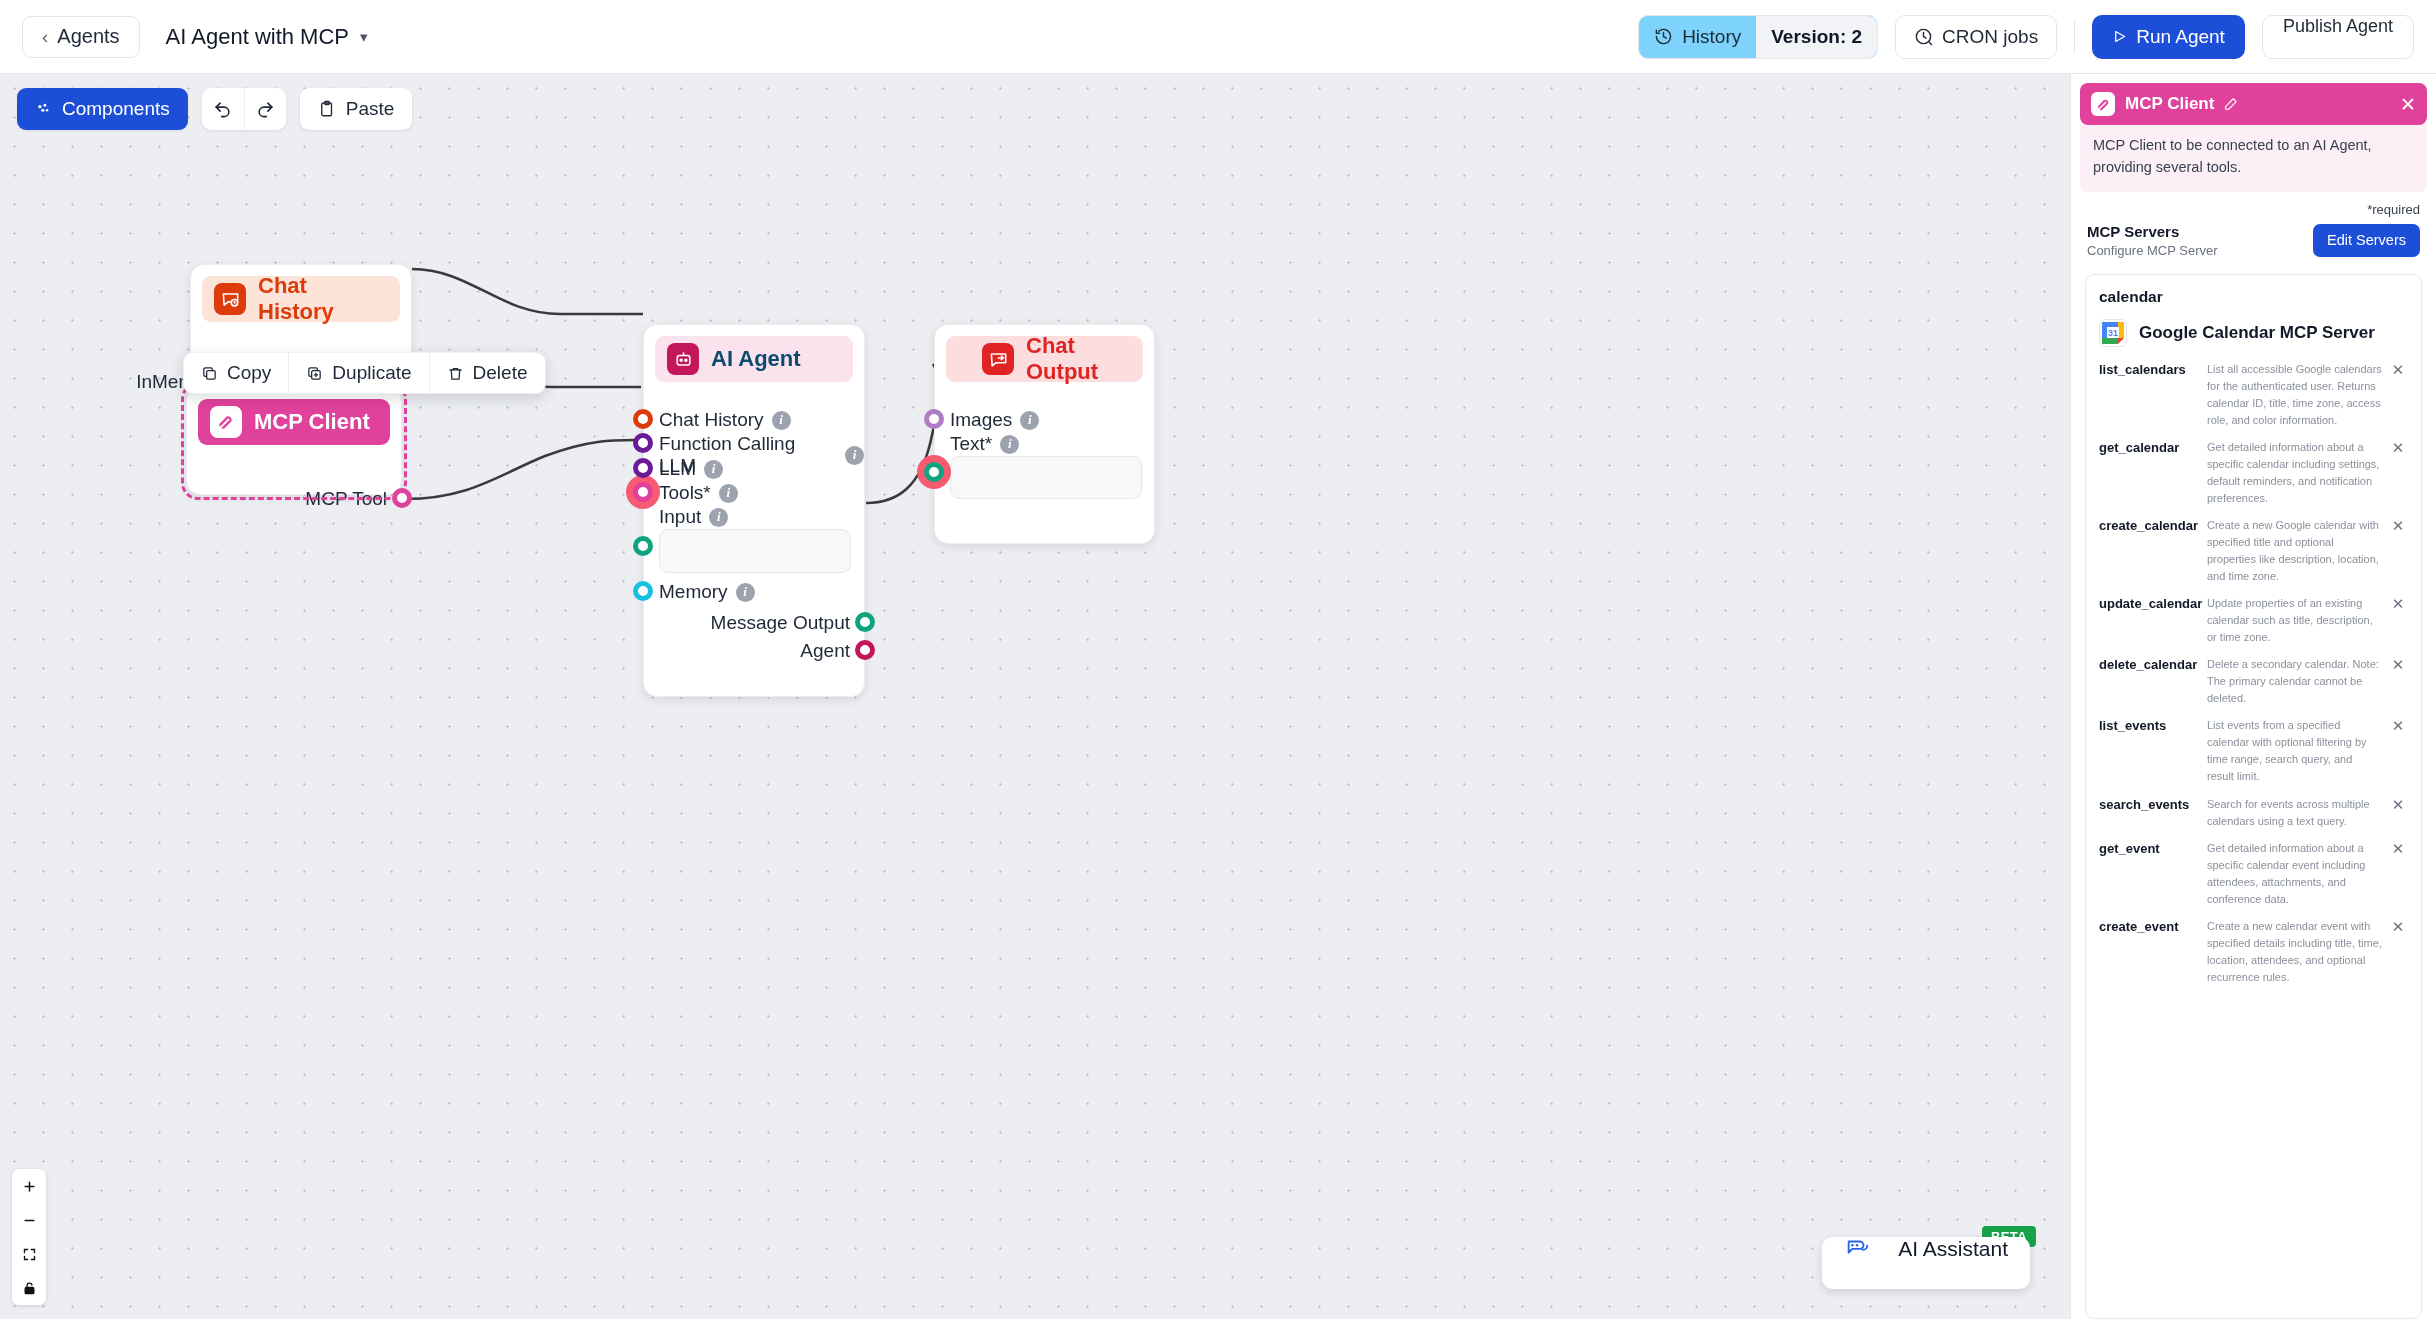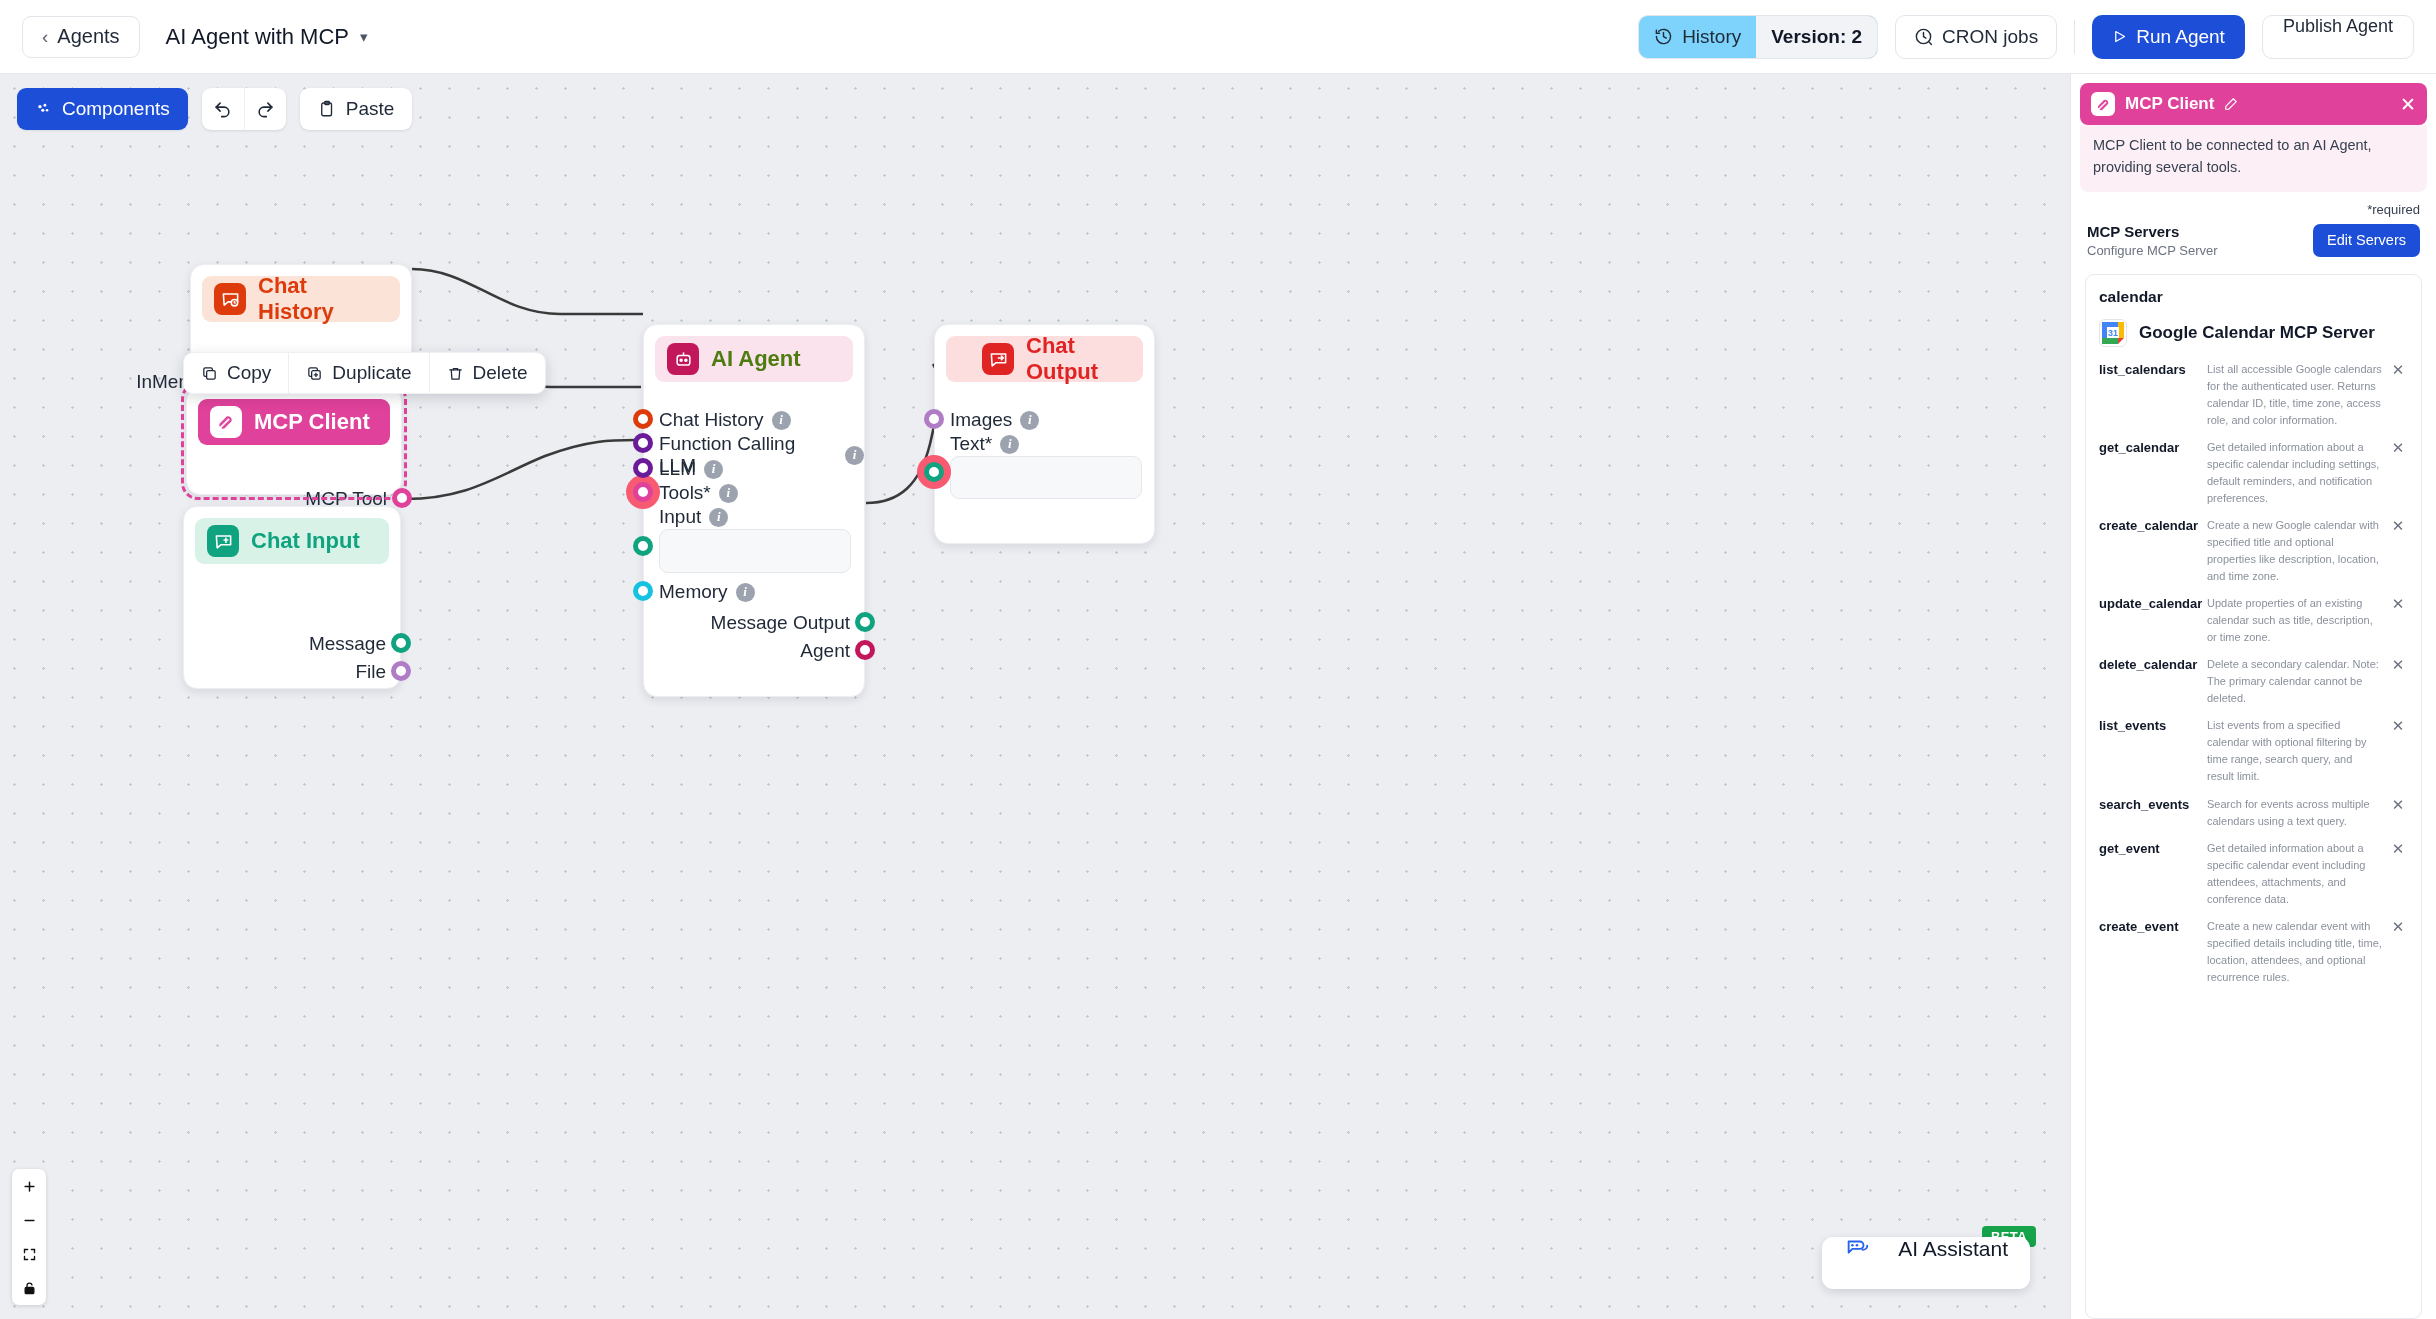--- a/index.html
+++ b/index.html
@@ -372,40 +372,23 @@
           </svg>
         </span>
         <span>MCP Client</span>
       </div>
       <div class="node-body">
         <div style="position:absolute; right:14px; top:32px; font-size:19px; color:#1f2937;">MCP Tool</div>
         <div class="port" style="right:-11px; top:32px; border-color:#e0419a;"></div>
       </div>
     </div>
 
-    <div class="node" style="left:183px; top:432px; width:218px; height:183px;">
-      <div class="node-head" style="background:#d9f2e8; color:#10a37f;">
-        <span class="node-badge" style="background:#10a37f;">
-          <svg width="19" height="19" viewBox="0 0 24 24" fill="none" stroke="#fff" stroke-width="2" stroke-linejoin="round">
-            <path d="M3 5h18v11H9l-5 4z"></path>
-              <path d="M15 7v7M12 10h6"></path>
-          </svg>
-        </span>
-        <span>Chat Input</span>
-      </div>
-      <div class="node-body">
-        <div style="position:absolute; right:14px; top:58px; font-size:19px; color:#1f2937;">Message</div>
-        <div class="port" style="right:-11px; top:58px; border-color:#10a37f;"></div>
-        <div style="position:absolute; right:14px; top:86px; font-size:19px; color:#1f2937;">File</div>
-        <div class="port" style="right:-11px; top:86px; border-color:#b07cc6;"></div>
-      </div>
-    </div>
 
     <div class="node" style="left:643px; top:250px; width:222px; height:373px;">
-      <div class="node-head" style="background:#fbe3ee; color:#4d7c0f;">
+      <div class="node-head" style="background:#fbe3ee; color:#0c4a6e;">
         <span class="node-badge" style="background:#c2185b;">
           <svg width="19" height="19" viewBox="0 0 24 24" fill="none" stroke="#fff" stroke-width="1.9" stroke-linejoin="round">
             <rect x="4" y="7" width="16" height="12" rx="3"></rect>
               <path d="M12 3v4"></path>
               <circle cx="9" cy="13" r="1.3" fill="#fff"></circle>
               <circle cx="15" cy="13" r="1.3" fill="#fff"></circle>
           </svg>
         </span>
         <span>AI Agent</span>
       </div>

